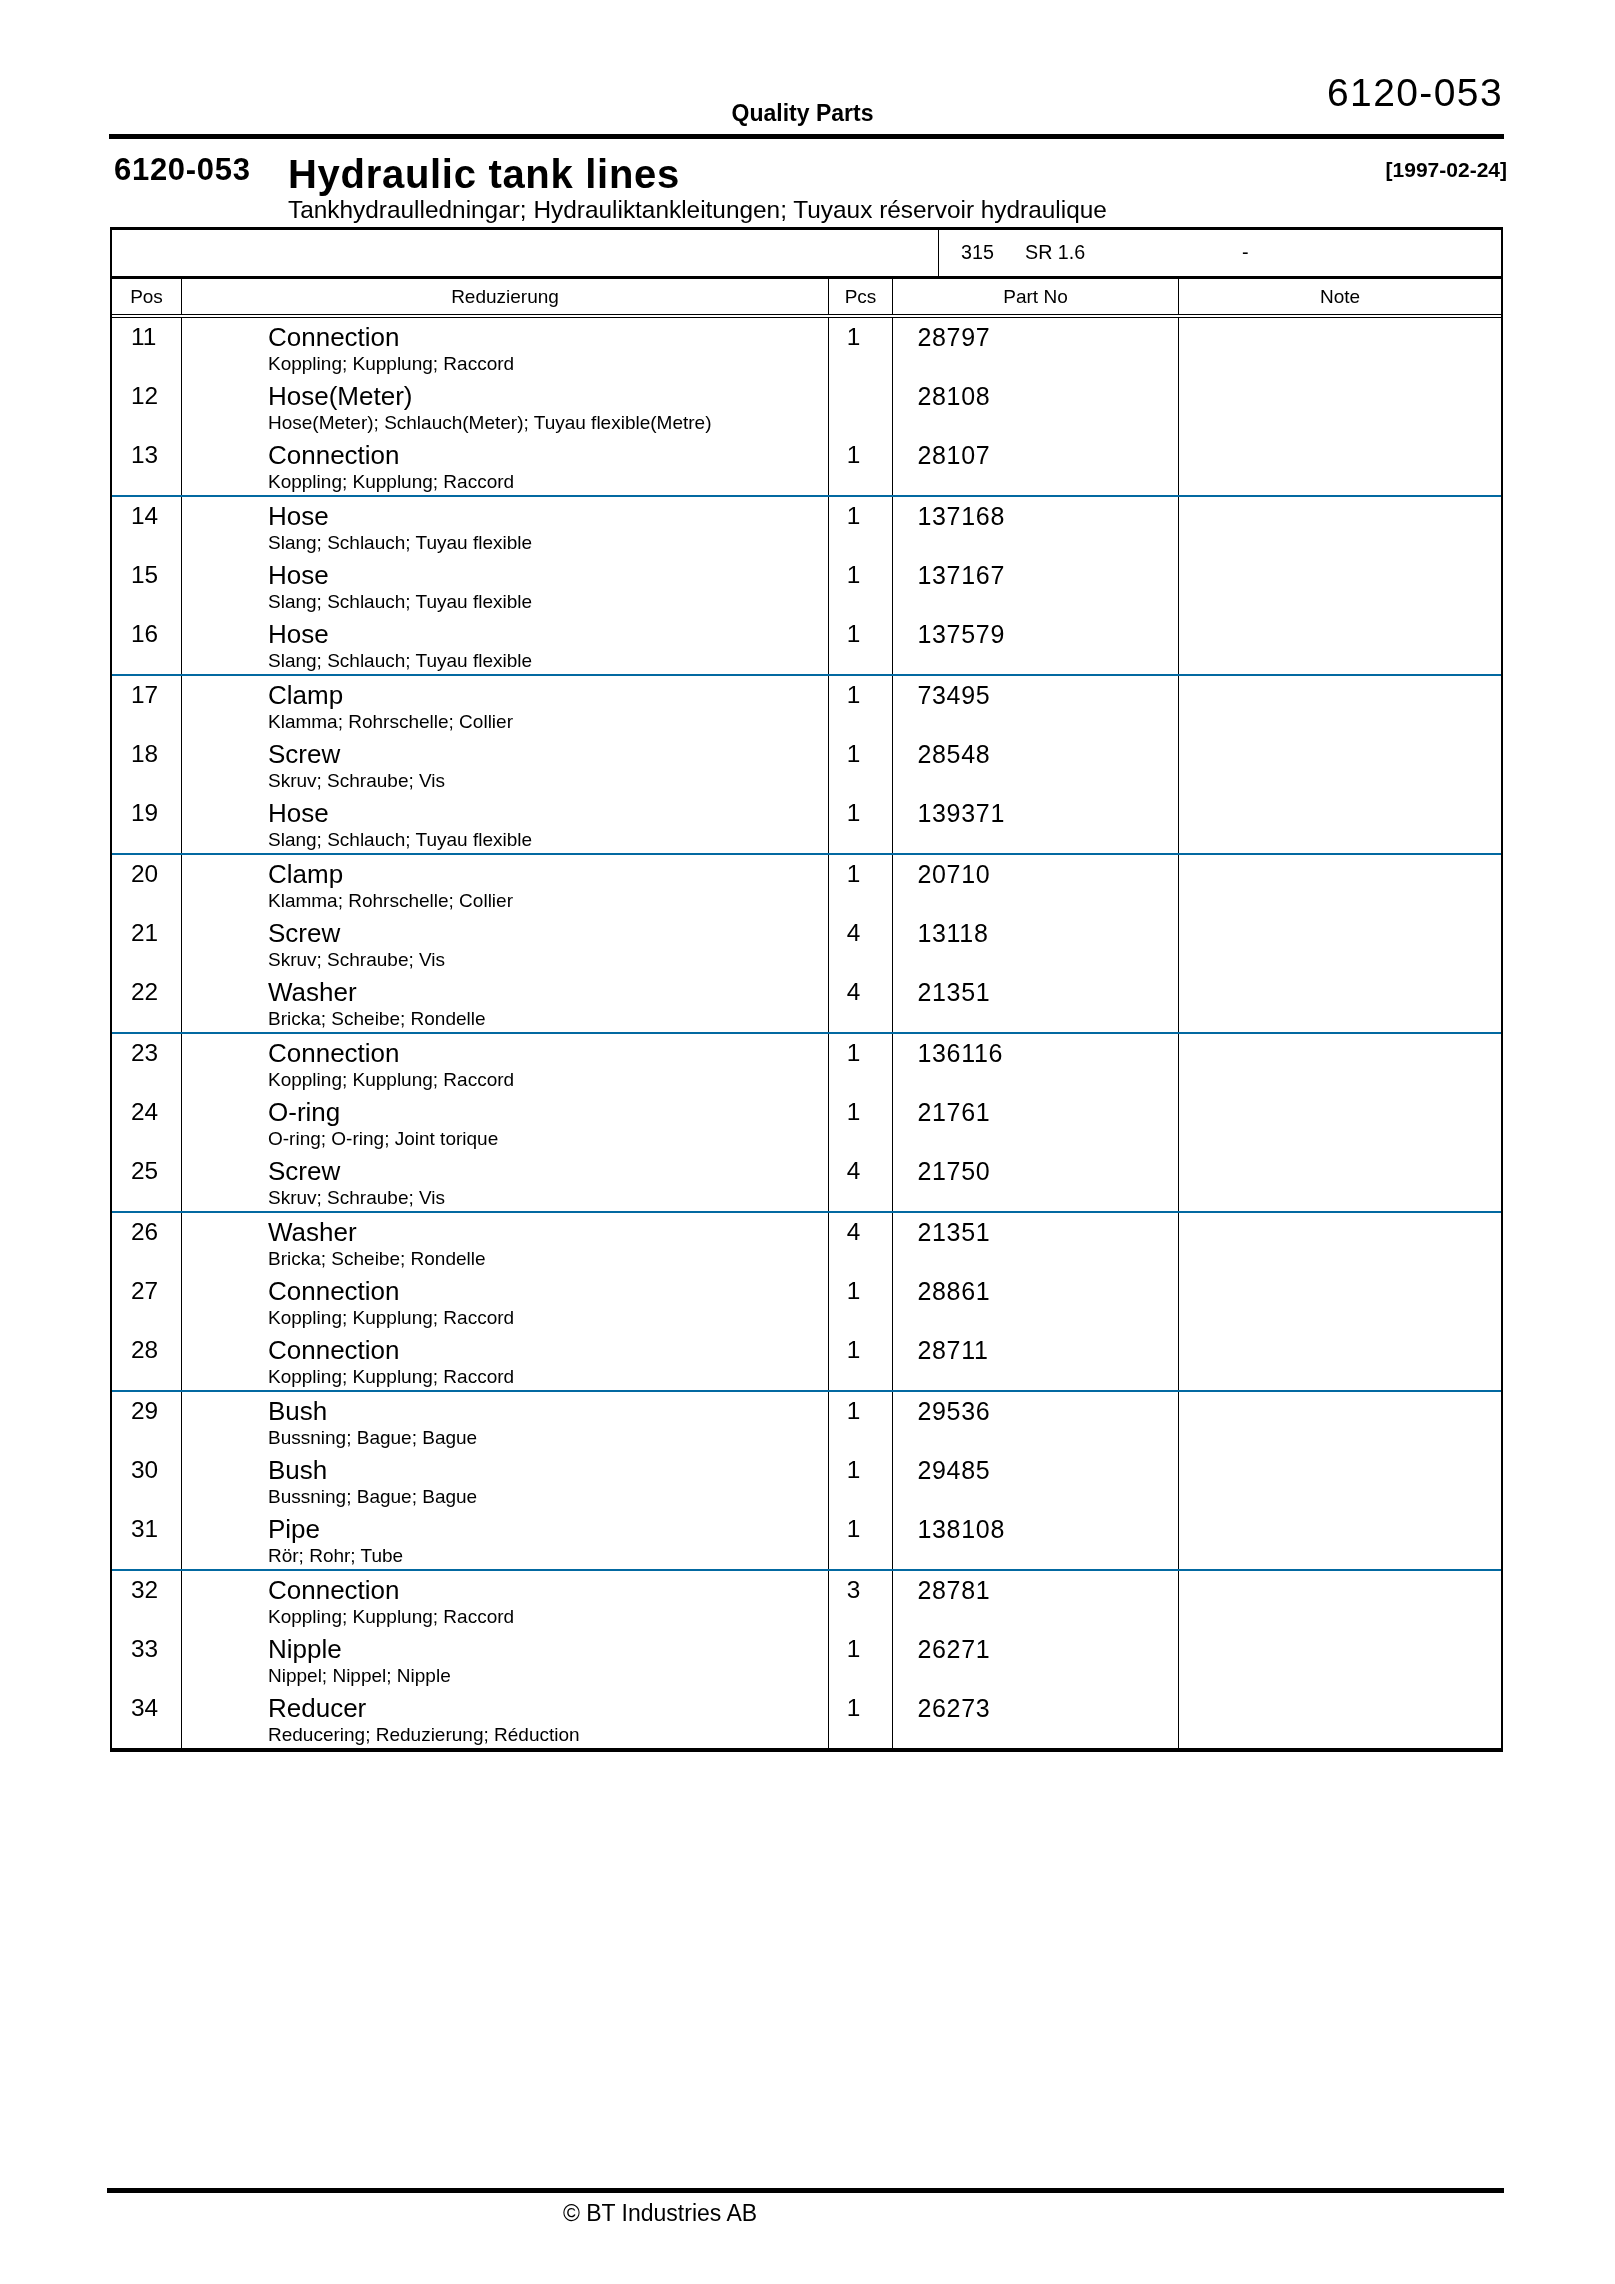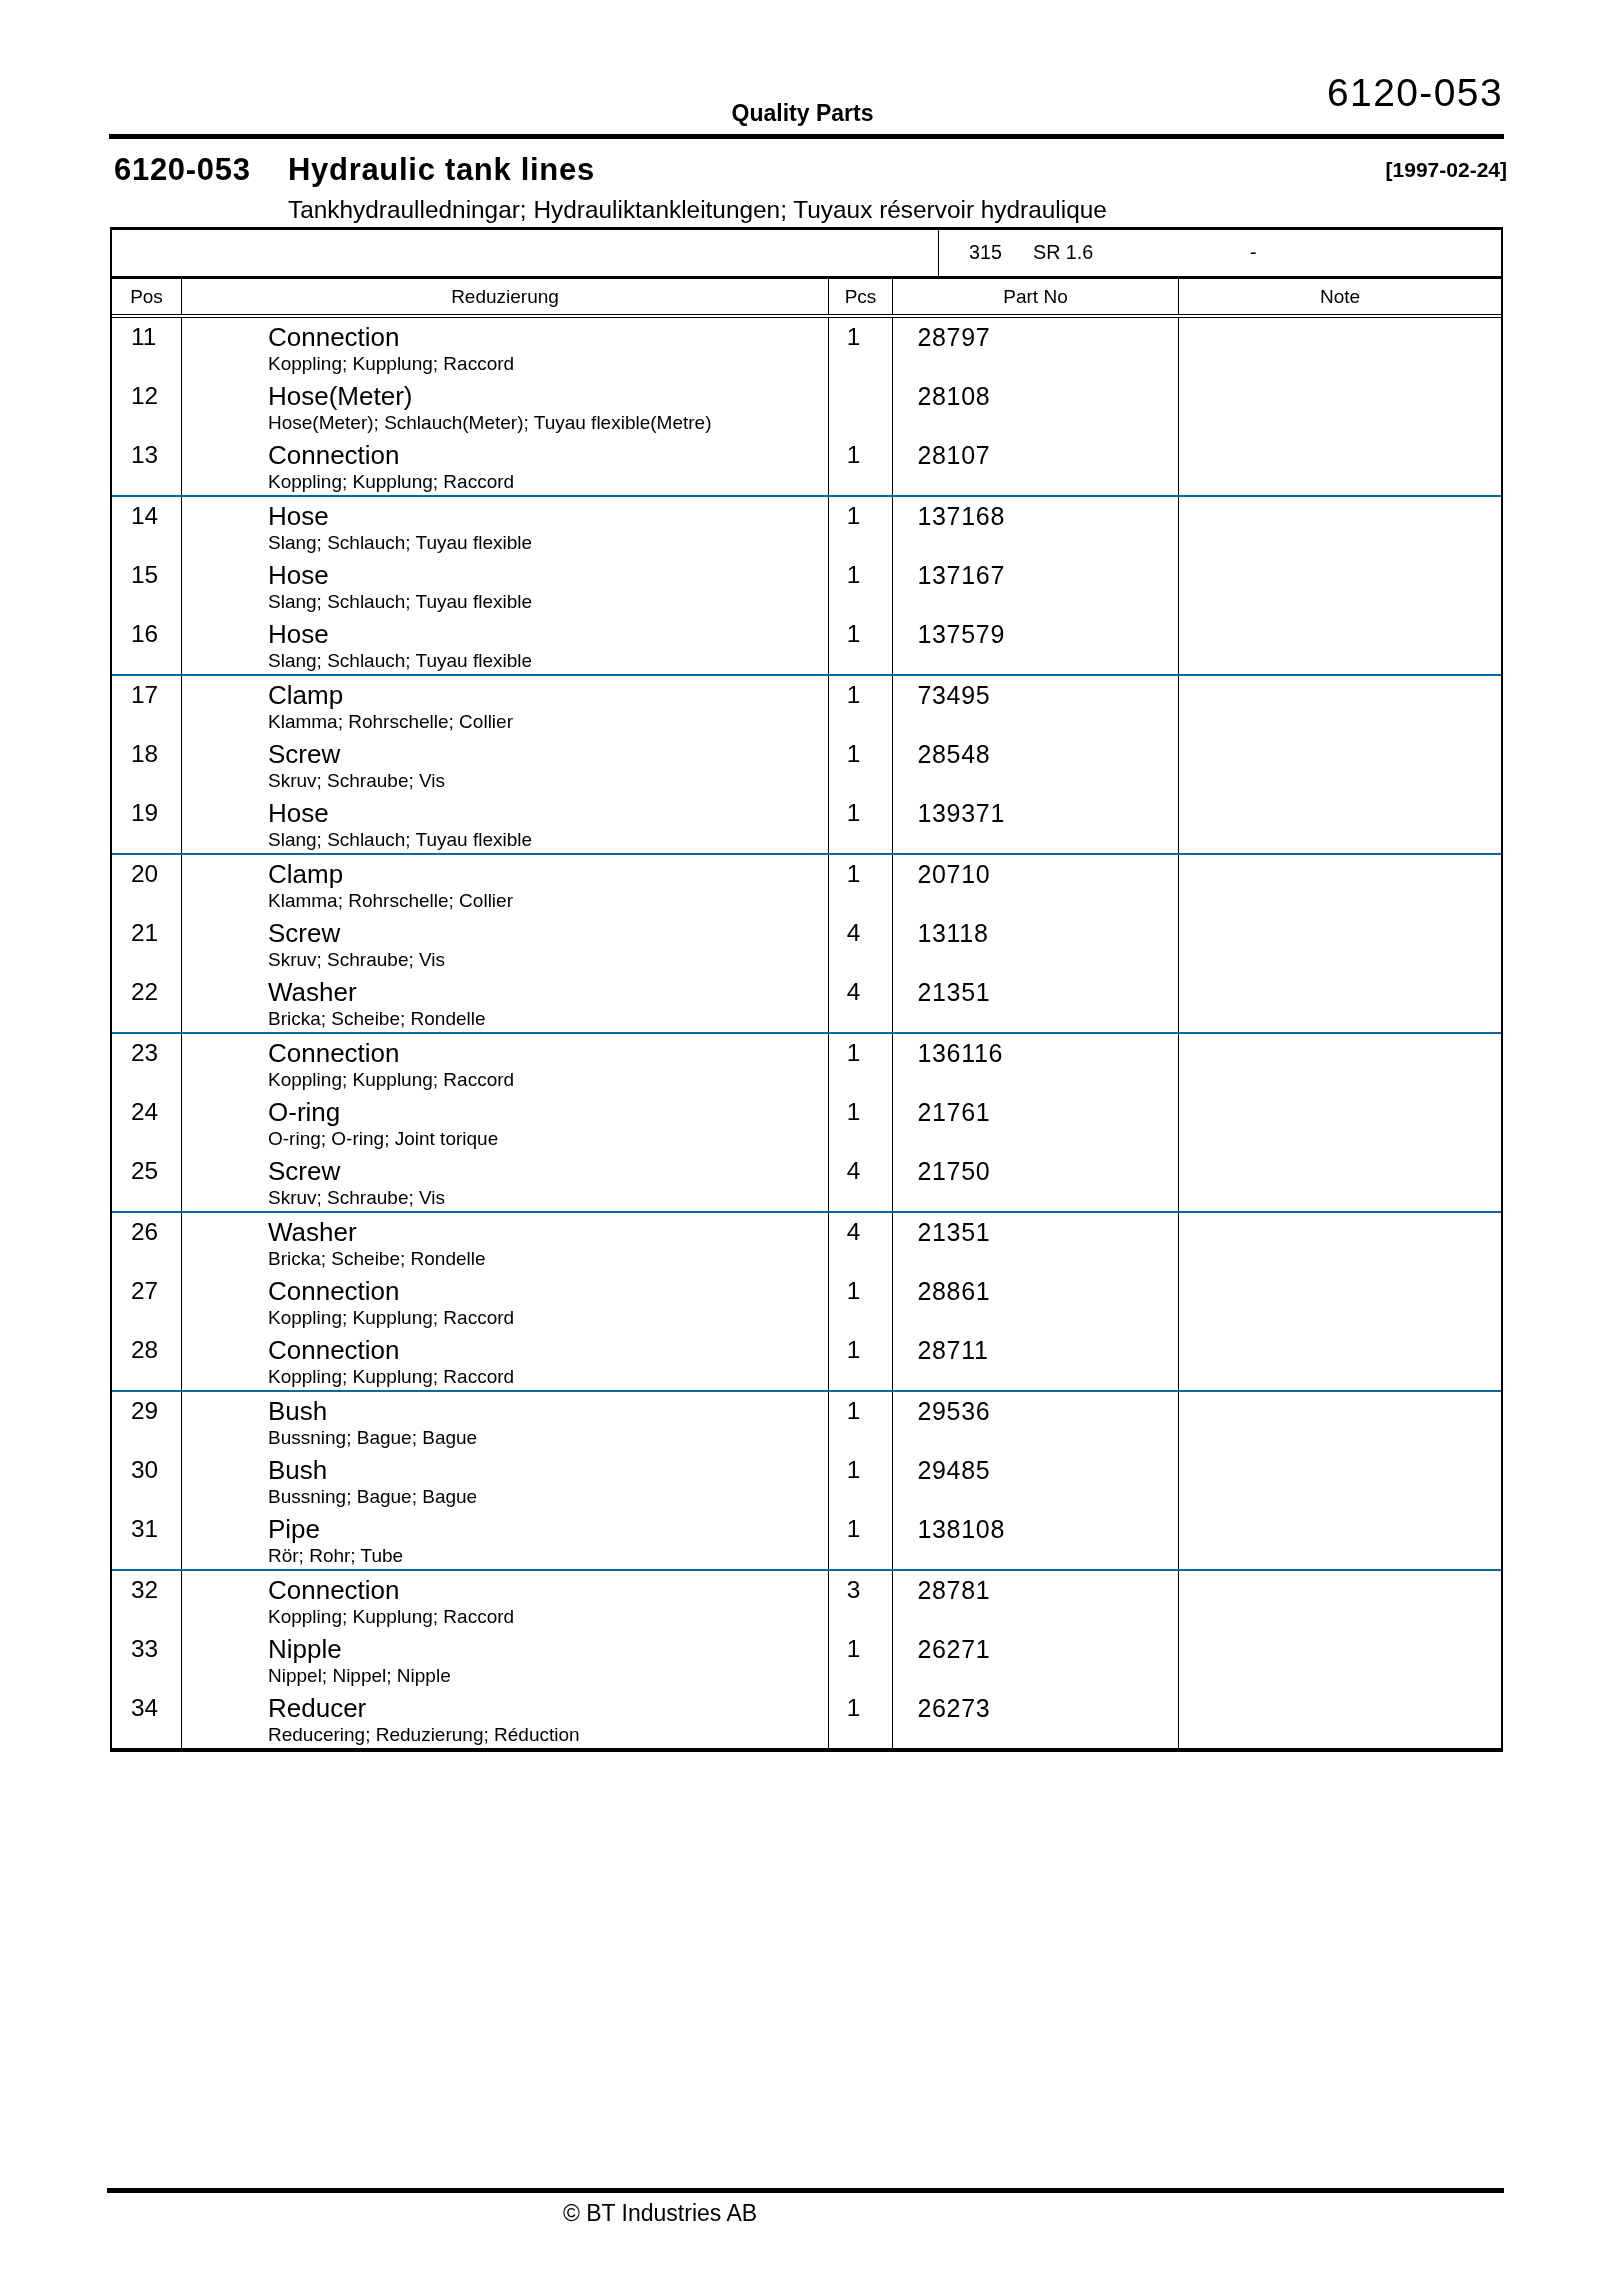--- a/index.html
+++ b/index.html
@@ -23,40 +23,39 @@
   .header-rule{
     position:absolute;top:134px;left:109px;width:1395px;height:4.8px;
     background:#000;
   }
   .title-code{
     position:absolute;top:152px;left:114px;
     font-size:31px;font-weight:700;letter-spacing:0.7px;
   }
   .title-text{
     position:absolute;top:152px;left:288px;
-    font-size:31px;font-weight:700;letter-spacing:0.7px;
+    font-size:40px;font-weight:700;letter-spacing:0.7px;
   }
   .title-date{
     position:absolute;top:158px;right:109px;
     font-size:21px;font-weight:700;text-align:right;
   }
   .subtitle{
     position:absolute;top:196px;left:288px;
     font-size:24.4px;font-weight:400;
   }
   
   .parts-table{
     position:absolute;top:227px;left:110px;width:1393px;
     border:2.7px solid #000;border-top-width:3.4px;border-bottom-width:4.1px;
     box-sizing:border-box;
   }
   .info-box{
     display:flex;height:46px;
     border-bottom:3.4px solid #000;
-    gap:8px;
   }
   .info-left{width:827px;border-right:1.4px solid #000;box-sizing:border-box;}
   .info-right{position:relative;flex:1;}
   .info-model{position:absolute;left:22px;top:11px;font-size:19.7px;}
   .info-rev{position:absolute;left:86px;top:11px;font-size:19.7px;}
   .info-dash{position:absolute;left:303px;top:11px;font-size:19.7px;}
   .head-row{
     display:flex;height:35px;
     border-bottom:4.8px double #000;
   }

